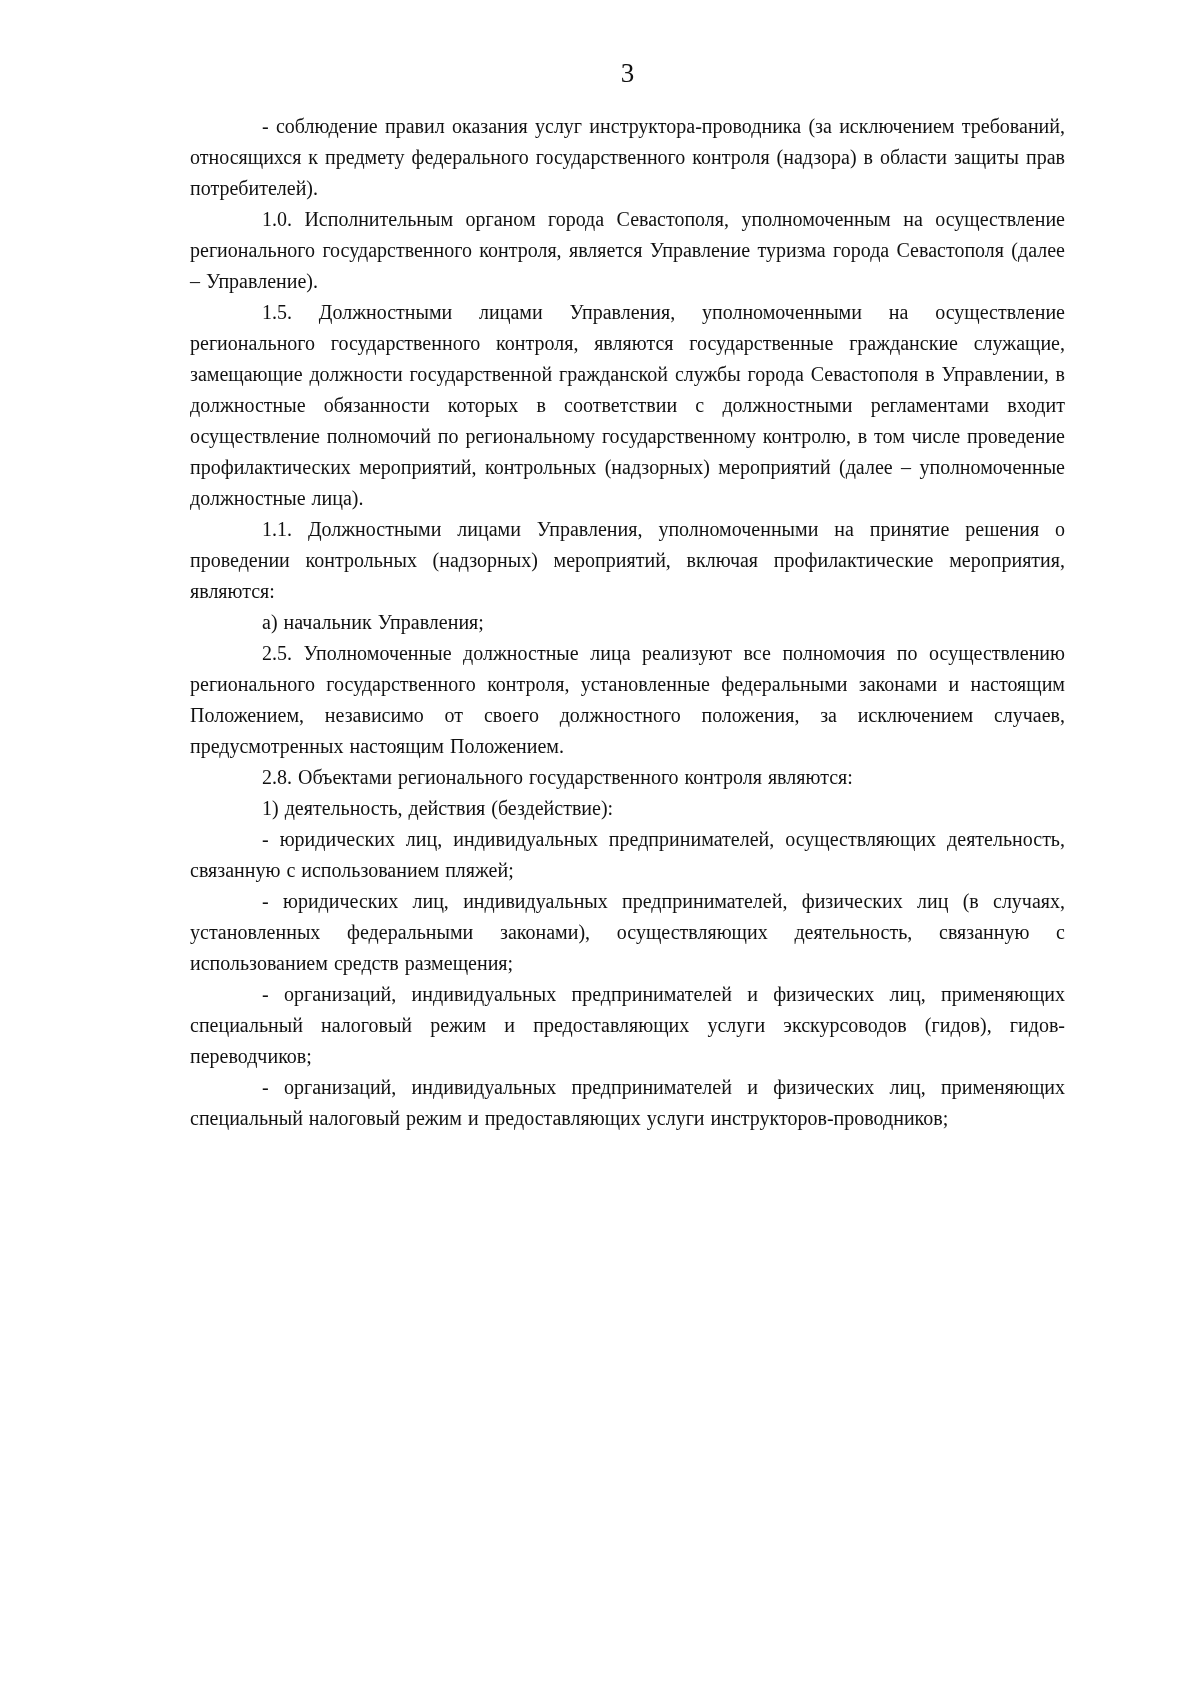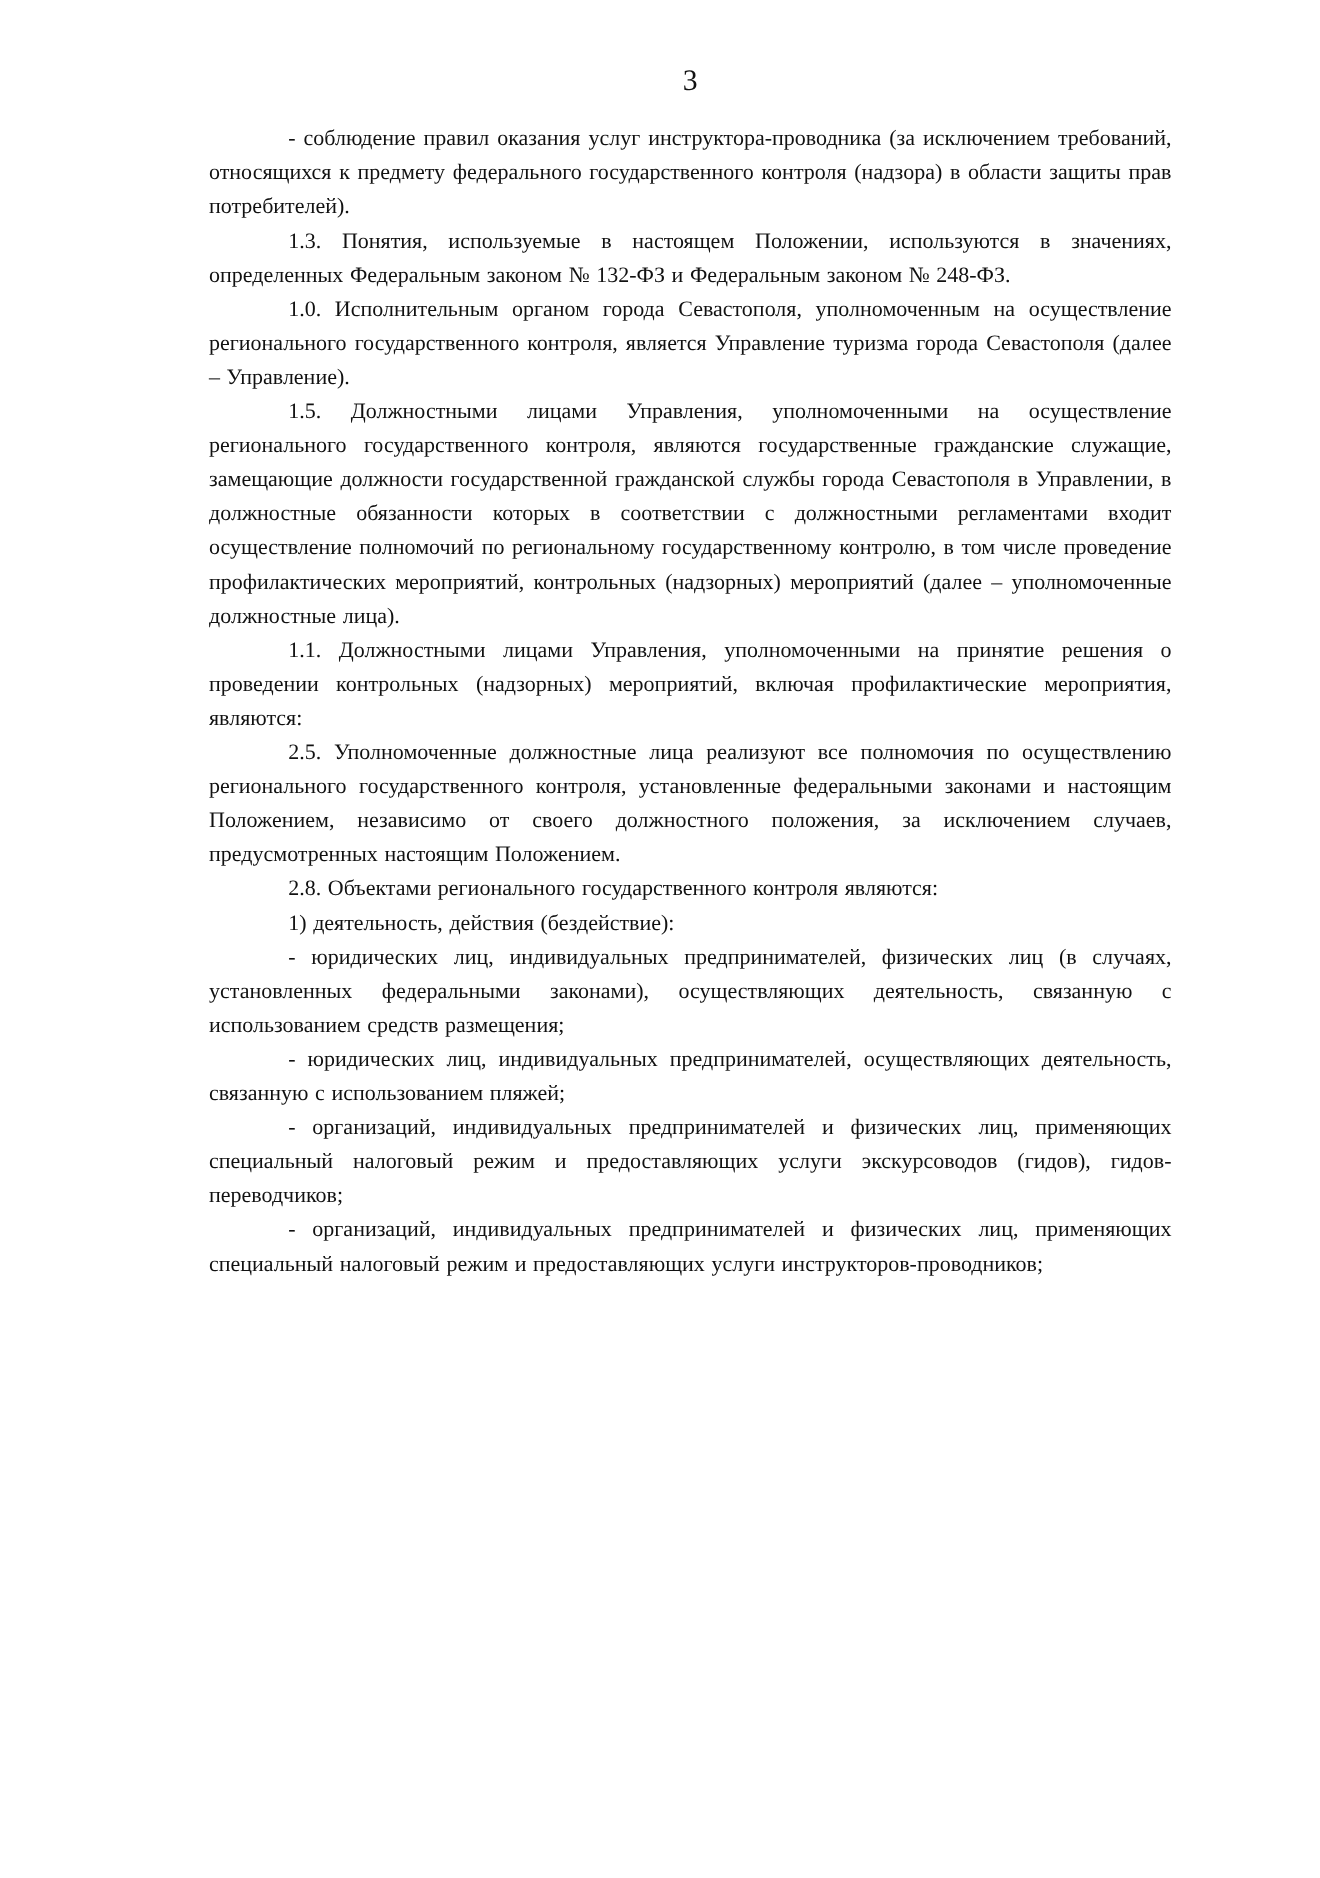--- a/index.html
+++ b/index.html
@@ -33,25 +33,25 @@
     word-spacing: 1px;
   }
 </style>
 </head>
 <body>
 
 <div class="page">
   <div class="page-number">3</div>
   <div class="content">
       <p>- соблюдение правил оказания услуг инструктора-проводника (за исключением требований, относящихся к предмету федерального государственного контроля (надзора) в области защиты прав потребителей).</p>
-      <p>1.3. Понятия, используемые в настоящем Положении, используются в значениях, определенных Федеральным законом № 132-ФЗ и Федеральным законом № 248-ФЗ.</p>
       <p>1.0. Исполнительным органом города Севастополя, уполномоченным на осуществление регионального государственного контроля, является Управление туризма города Севастополя (далее – Управление).</p>
       <p>1.5. Должностными лицами Управления, уполномоченными на осуществление регионального государственного контроля, являются государственные гражданские служащие, замещающие должности государственной гражданской службы города Севастополя в Управлении, в должностные обязанности которых в соответствии с должностными регламентами входит осуществление полномочий по региональному государственному контролю, в том числе проведение профилактических мероприятий, контрольных (надзорных) мероприятий (далее – уполномоченные должностные лица).</p>
       <p>1.1. Должностными лицами Управления, уполномоченными на принятие решения о проведении контрольных (надзорных) мероприятий, включая профилактические мероприятия, являются:</p>
+      <p>а) начальник Управления;</p>
       <p>2.5. Уполномоченные должностные лица реализуют все полномочия по осуществлению регионального государственного контроля, установленные федеральными законами и настоящим Положением, независимо от своего должностного положения, за исключением случаев, предусмотренных настоящим Положением.</p>
       <p>2.8. Объектами регионального государственного контроля являются:</p>
       <p>1) деятельность, действия (бездействие):</p>
+      <p>- юридических лиц, индивидуальных предпринимателей, осуществляющих деятельность, связанную с использованием пляжей;</p>
       <p>- юридических лиц, индивидуальных предпринимателей, физических лиц (в случаях, установленных федеральными законами), осуществляющих деятельность, связанную с использованием средств размещения;</p>
-      <p>- юридических лиц, индивидуальных предпринимателей, осуществляющих деятельность, связанную с использованием пляжей;</p>
       <p>- организаций, индивидуальных предпринимателей и физических лиц, применяющих специальный налоговый режим и предоставляющих услуги экскурсоводов (гидов), гидов-переводчиков;</p>
       <p>- организаций, индивидуальных предпринимателей и физических лиц, применяющих специальный налоговый режим и предоставляющих услуги инструкторов-проводников;</p>
     </div>
 </div>
 
 </body></html>

